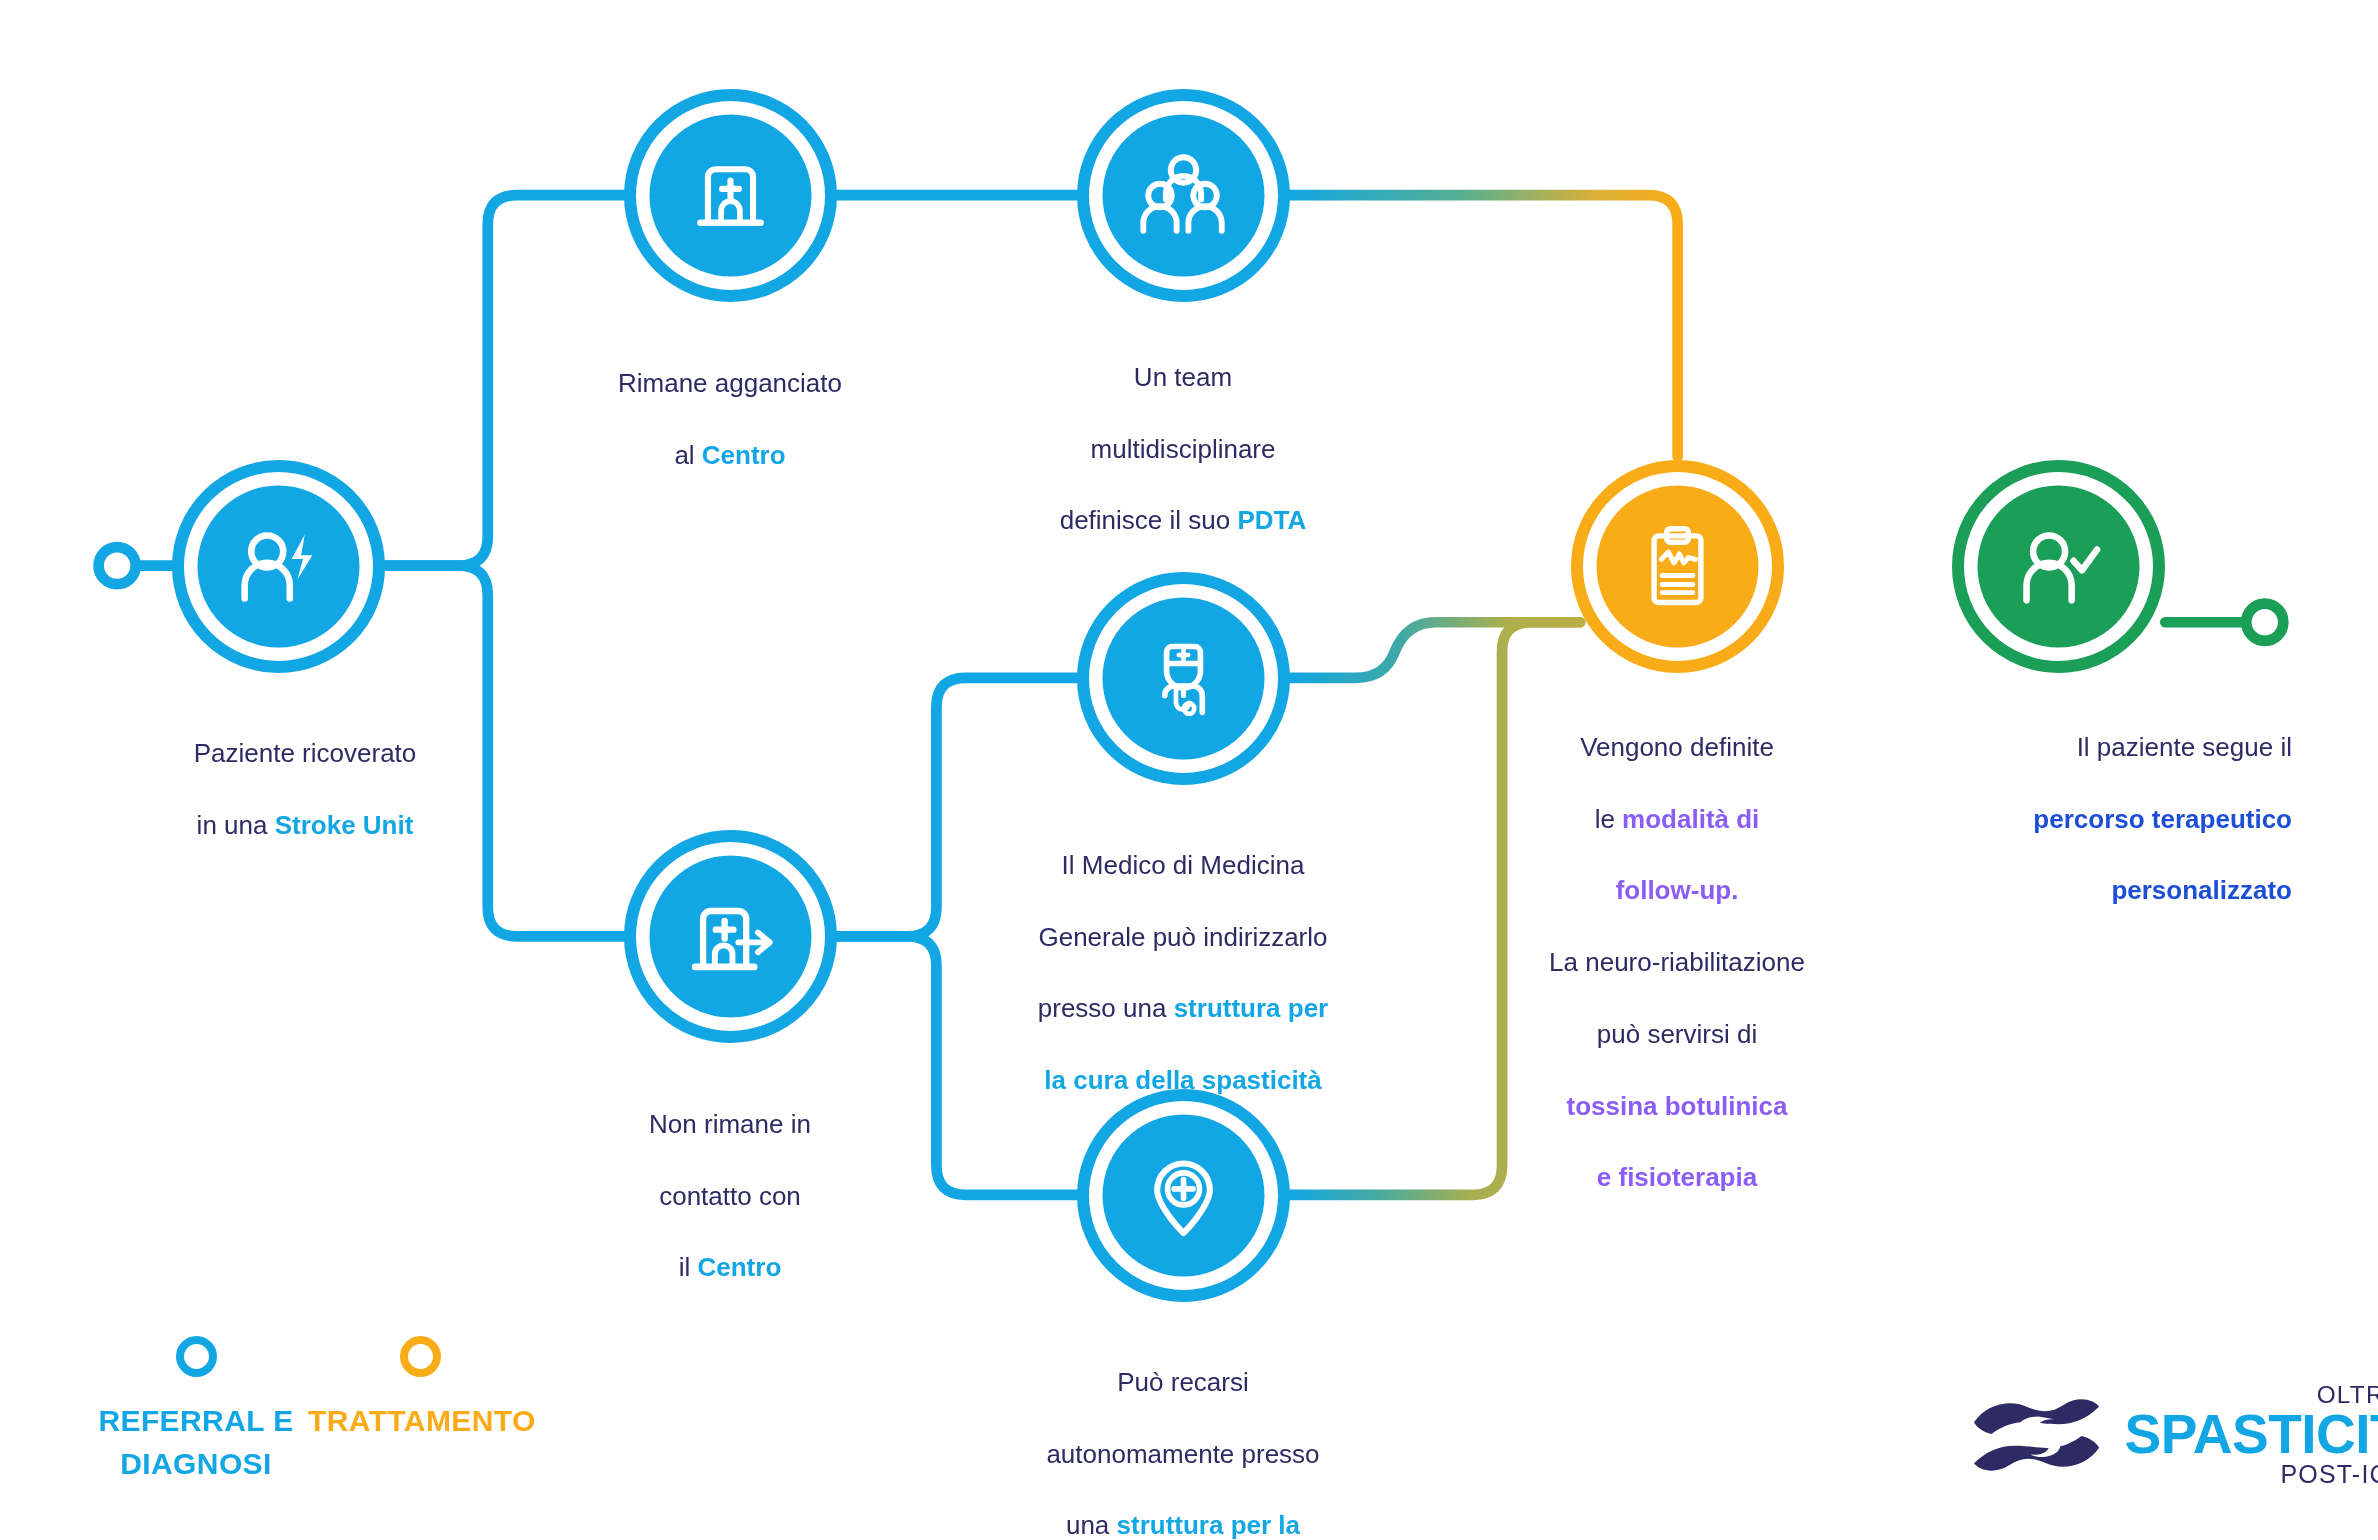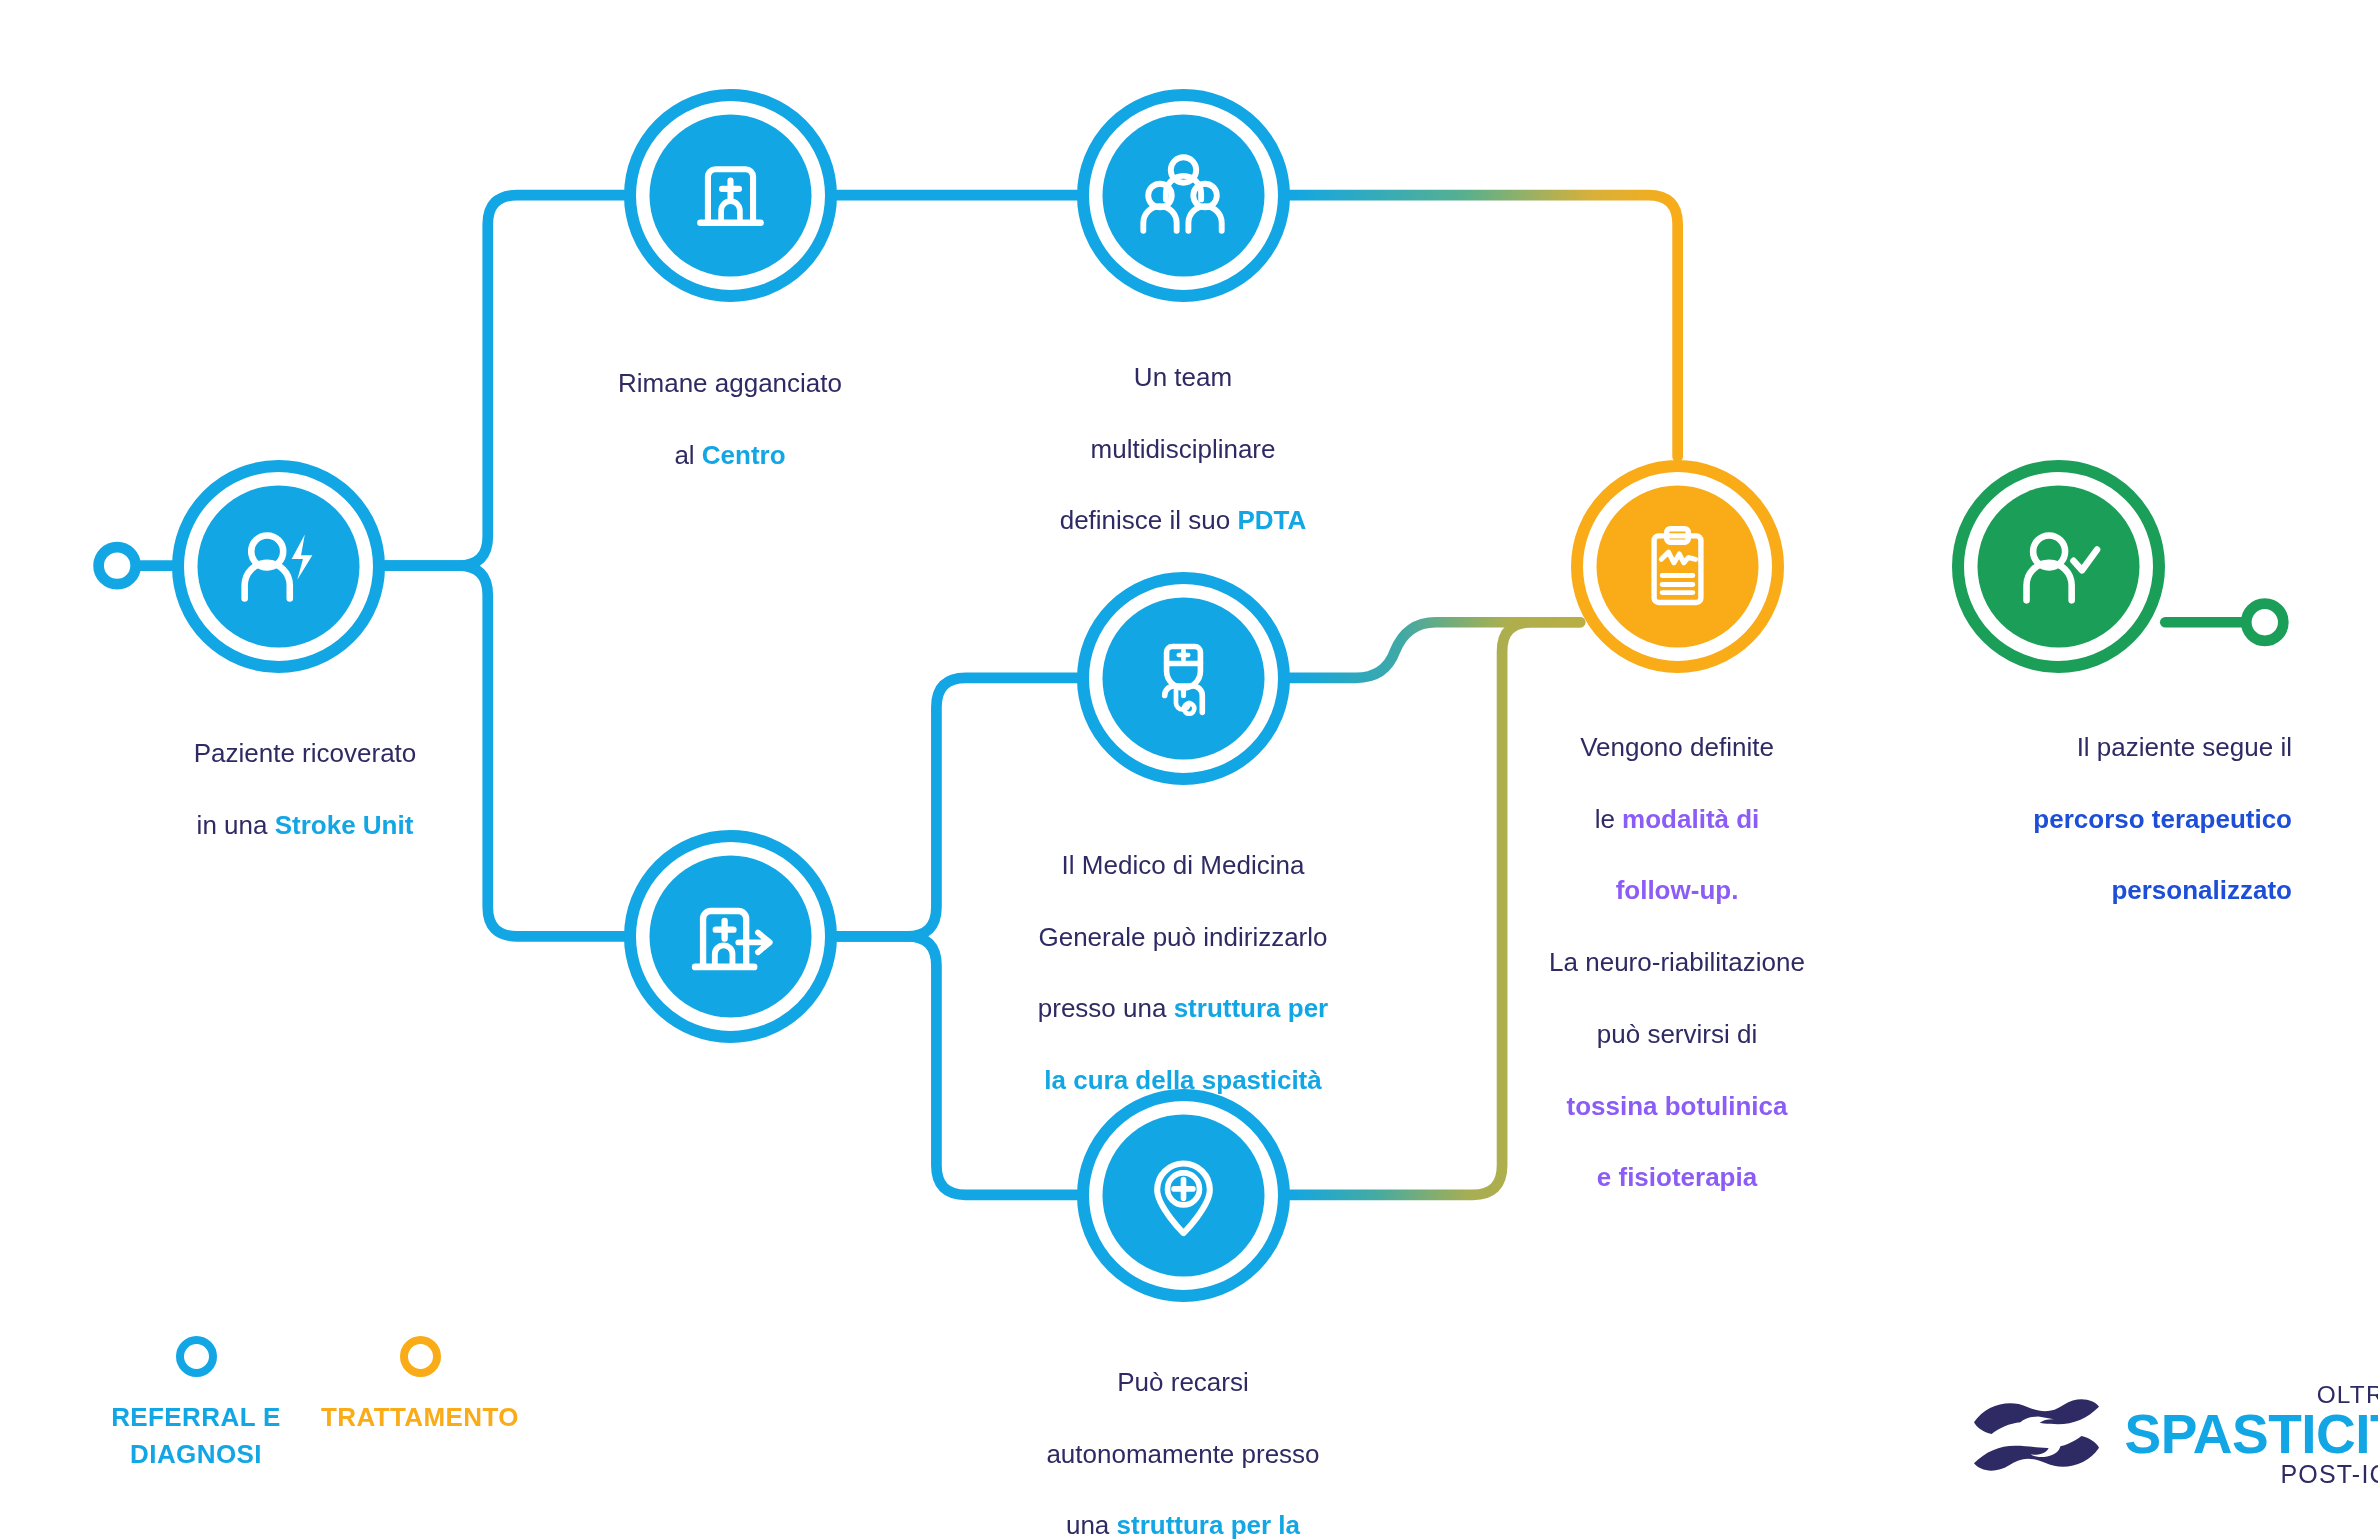--- a/index.html
+++ b/index.html
@@ -32,21 +32,21 @@
   .hl-orange{color:#8b5cf6;font-weight:700;}
   .hl-green{color:#1d4ed8;font-weight:700;}
 
   
   #legend{position:absolute;left:84px;top:1336px;display:flex;gap:0;}
   .lg-item{width:224px;}
   .lg-dot{width:41px;height:41px;border-radius:50%;box-sizing:border-box;border:8.8px solid #12A6E4;margin:0 auto 21.5px auto;}
   .lg-dot.orange{border-color:#F9AC18;}
   .lg-dot.green{border-color:#1B9E58;}
   .lg-label{
-    text-align:center;font-size:26px;font-weight:700;letter-spacing:0.4px;
+    text-align:center;font-size:30px;font-weight:700;letter-spacing:0.4px;
     color:#12A6E4;line-height:1.45;white-space:pre-line;
   }
   .lg-label.orange{color:#F9AC18;}
   .lg-label.green{color:#1B9E58;}
 
   
   #logo{position:absolute;left:1970px;top:1383px;display:flex;align-items:center;gap:21.5px;}
   #logo-mark{flex:0 0 auto;}
   #logo-text{display:flex;flex-direction:column;align-items:flex-end;line-height:1;}
   .lt-top{font-size:24.4px;font-weight:400;color:#2e2a63;letter-spacing:1.2px;margin-bottom:2px;}
@@ -173,20 +173,25 @@
     <div class="ring" style="width:213px;height:213px;border:12.7px solid #12A6E4;"></div>
     <div class="disc" style="width:162px;height:162px;background:#12A6E4;">
       <svg width="98" height="98" viewBox="0 0 100 100">
         <path d="M22 80 V32 a8 8 0 0 1 8-8 h28 a8 8 0 0 1 8 8 v48" fill="none" stroke="#fff" stroke-width="6.5" stroke-linecap="round"></path>
         <path d="M14 81 H74" stroke="#fff" stroke-width="7" stroke-linecap="round"></path>
         <path d="M44 34 V52 M35 43 H53" stroke="#fff" stroke-width="6.5" stroke-linecap="round"></path>
         <path d="M34 80 V68 a9 9 0 0 1 18 0 v12" fill="none" stroke="#fff" stroke-width="6"></path>
         <path d="M58 56 H88 M78 46 L90 56 L78 66" fill="none" stroke="#fff" stroke-width="6" stroke-linecap="round" stroke-linejoin="round"></path>
       </svg>
     </div>
+  </div>
+  <div class="caption" style="left:730px;top:1071px;width:449px;">
+    <span>Non rimane in</span><br>
+    <span>contatto con</span><br>
+    <span>il </span><span class="hl-blue">Centro</span>
   </div>
 
   <div class="node" style="left:1183px;top:678px;width:213px;height:213px;">
     <div class="ring" style="width:213px;height:213px;border:12.7px solid #12A6E4;"></div>
     <div class="disc" style="width:162px;height:162px;background:#12A6E4;">
       <svg width="94" height="94" viewBox="0 0 100 100">
         <path d="M32 34 V22 a6 6 0 0 1 6-6 h24 a6 6 0 0 1 6 6 v12" fill="none" stroke="#fff" stroke-width="6"></path>
         <path d="M50 20 V30 M45 25 H55" stroke="#fff" stroke-width="5" stroke-linecap="round"></path>
         <path d="M32 34 h36 v8 a18 18 0 0 1 -36 0 z" fill="none" stroke="#fff" stroke-width="6" stroke-linejoin="round"></path>
         <path d="M50 60 V68" stroke="#fff" stroke-width="5.5" stroke-linecap="round"></path>

